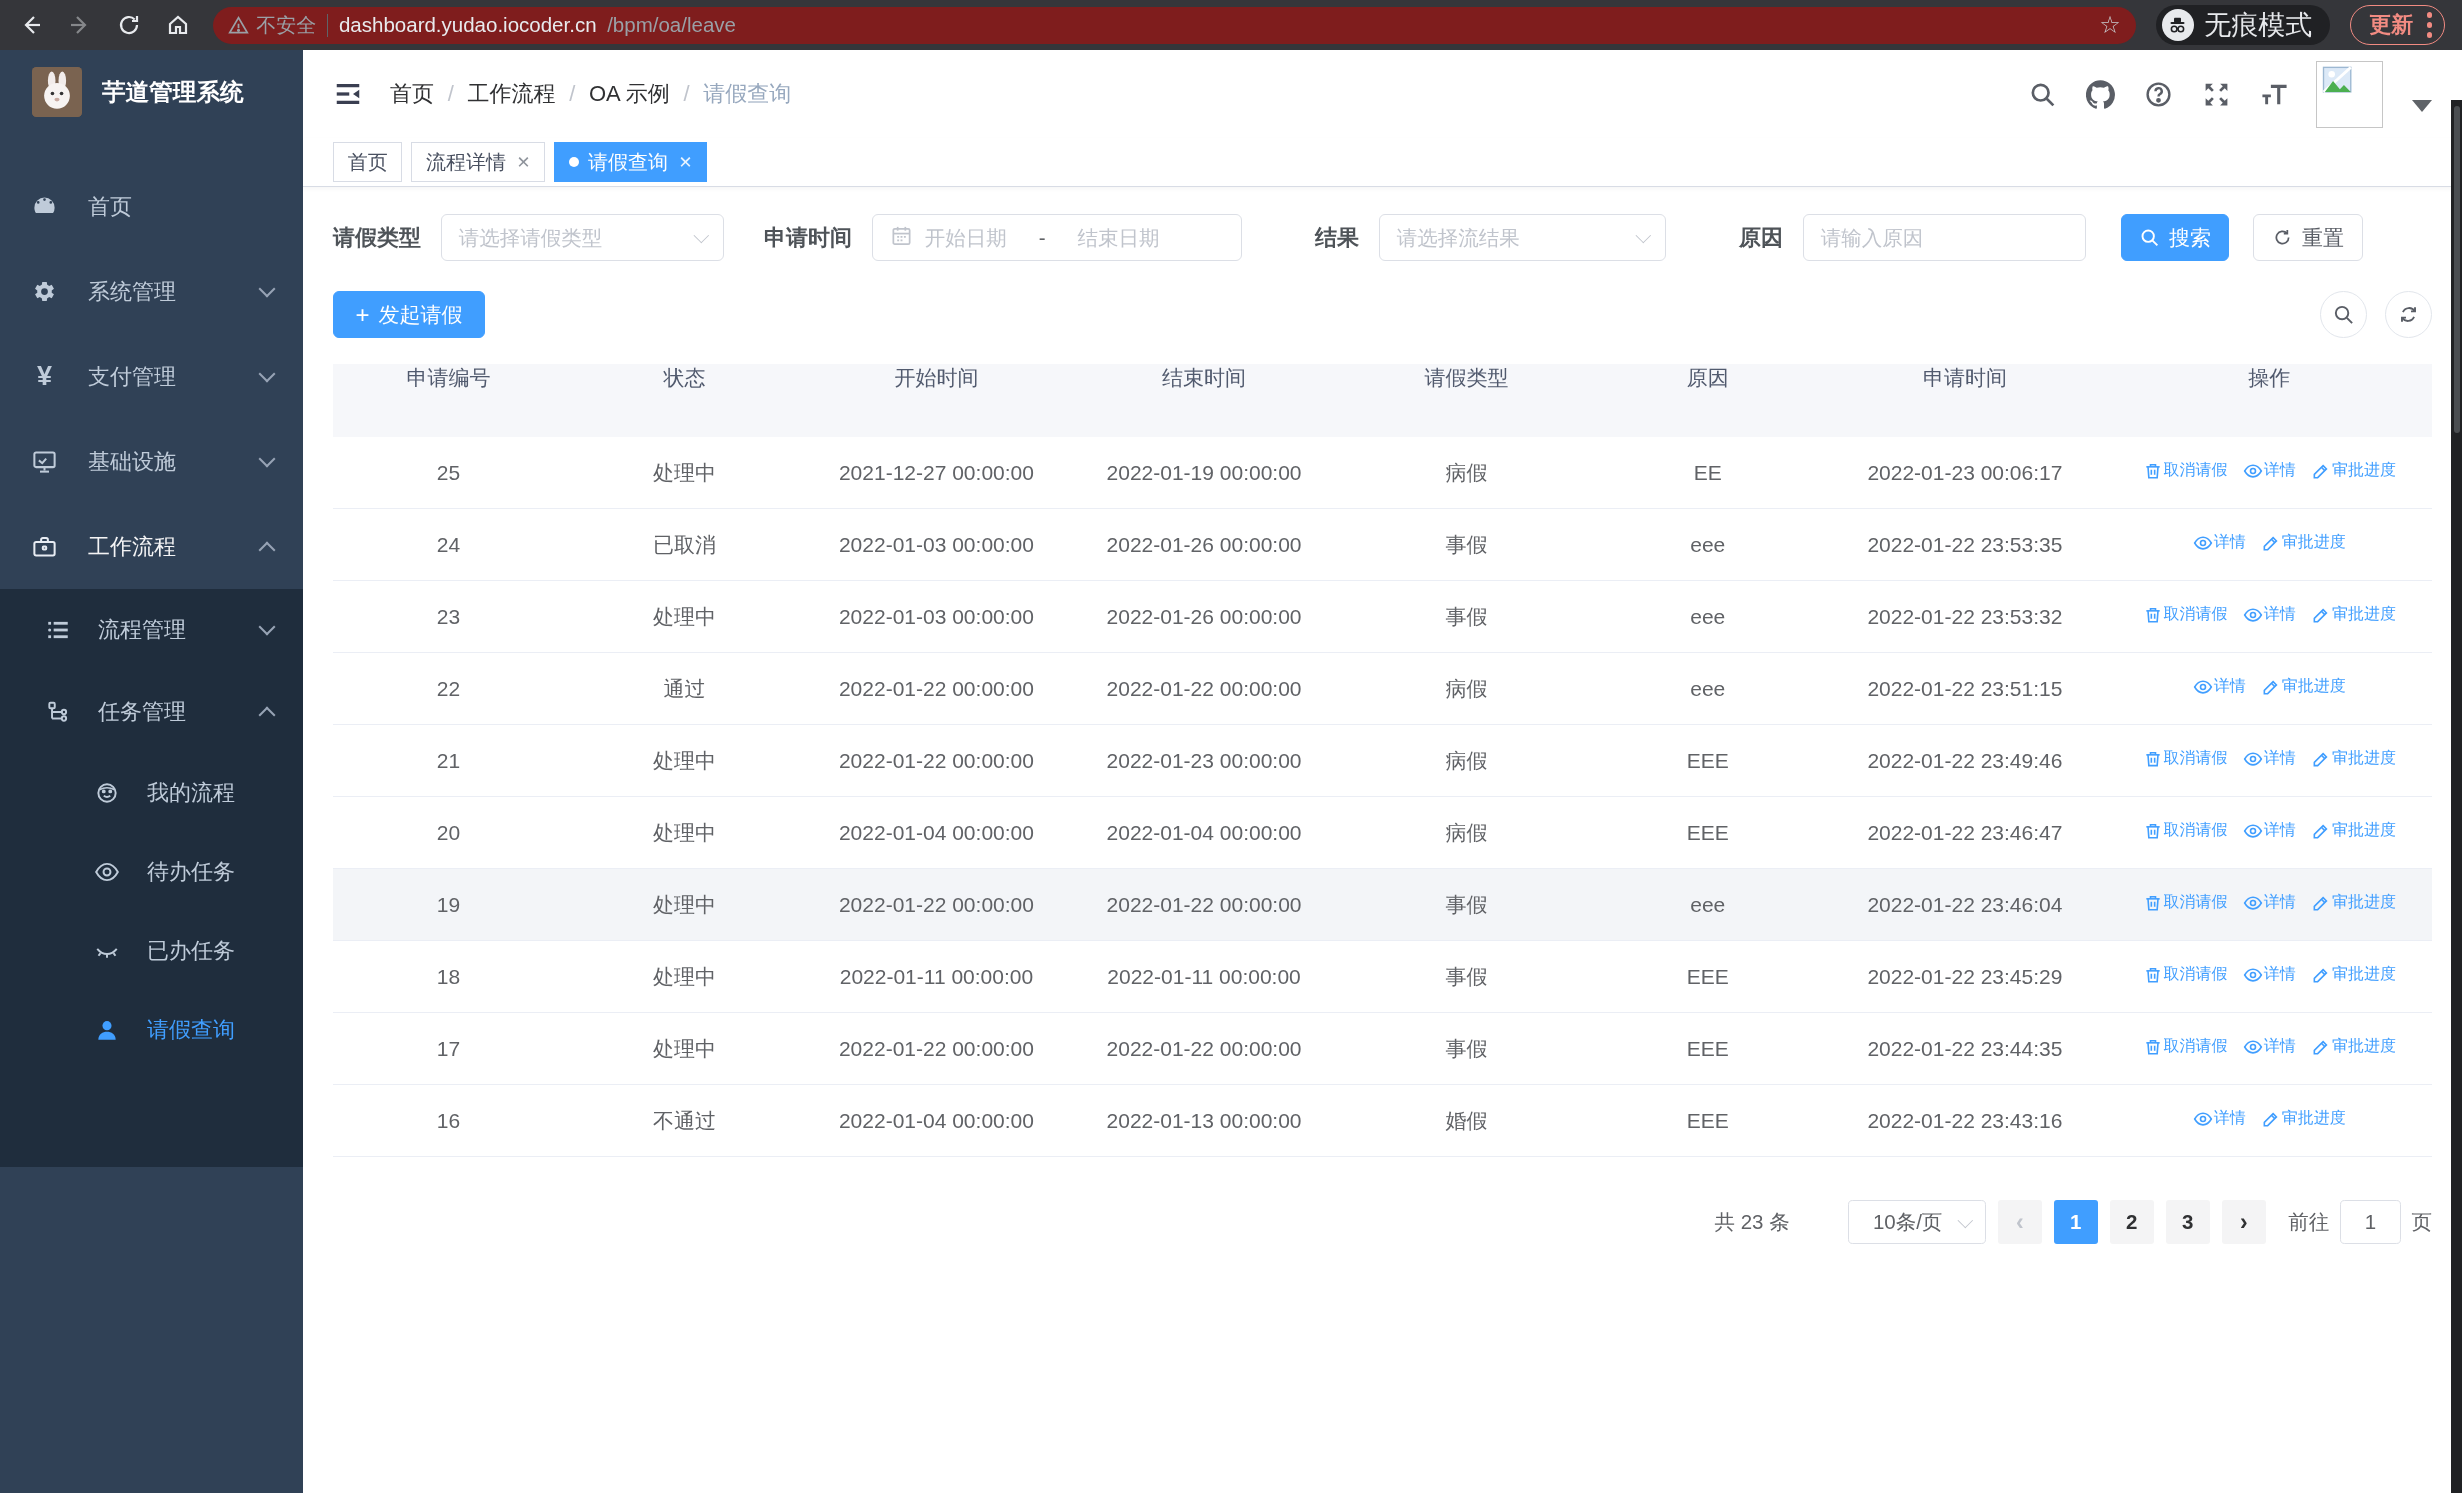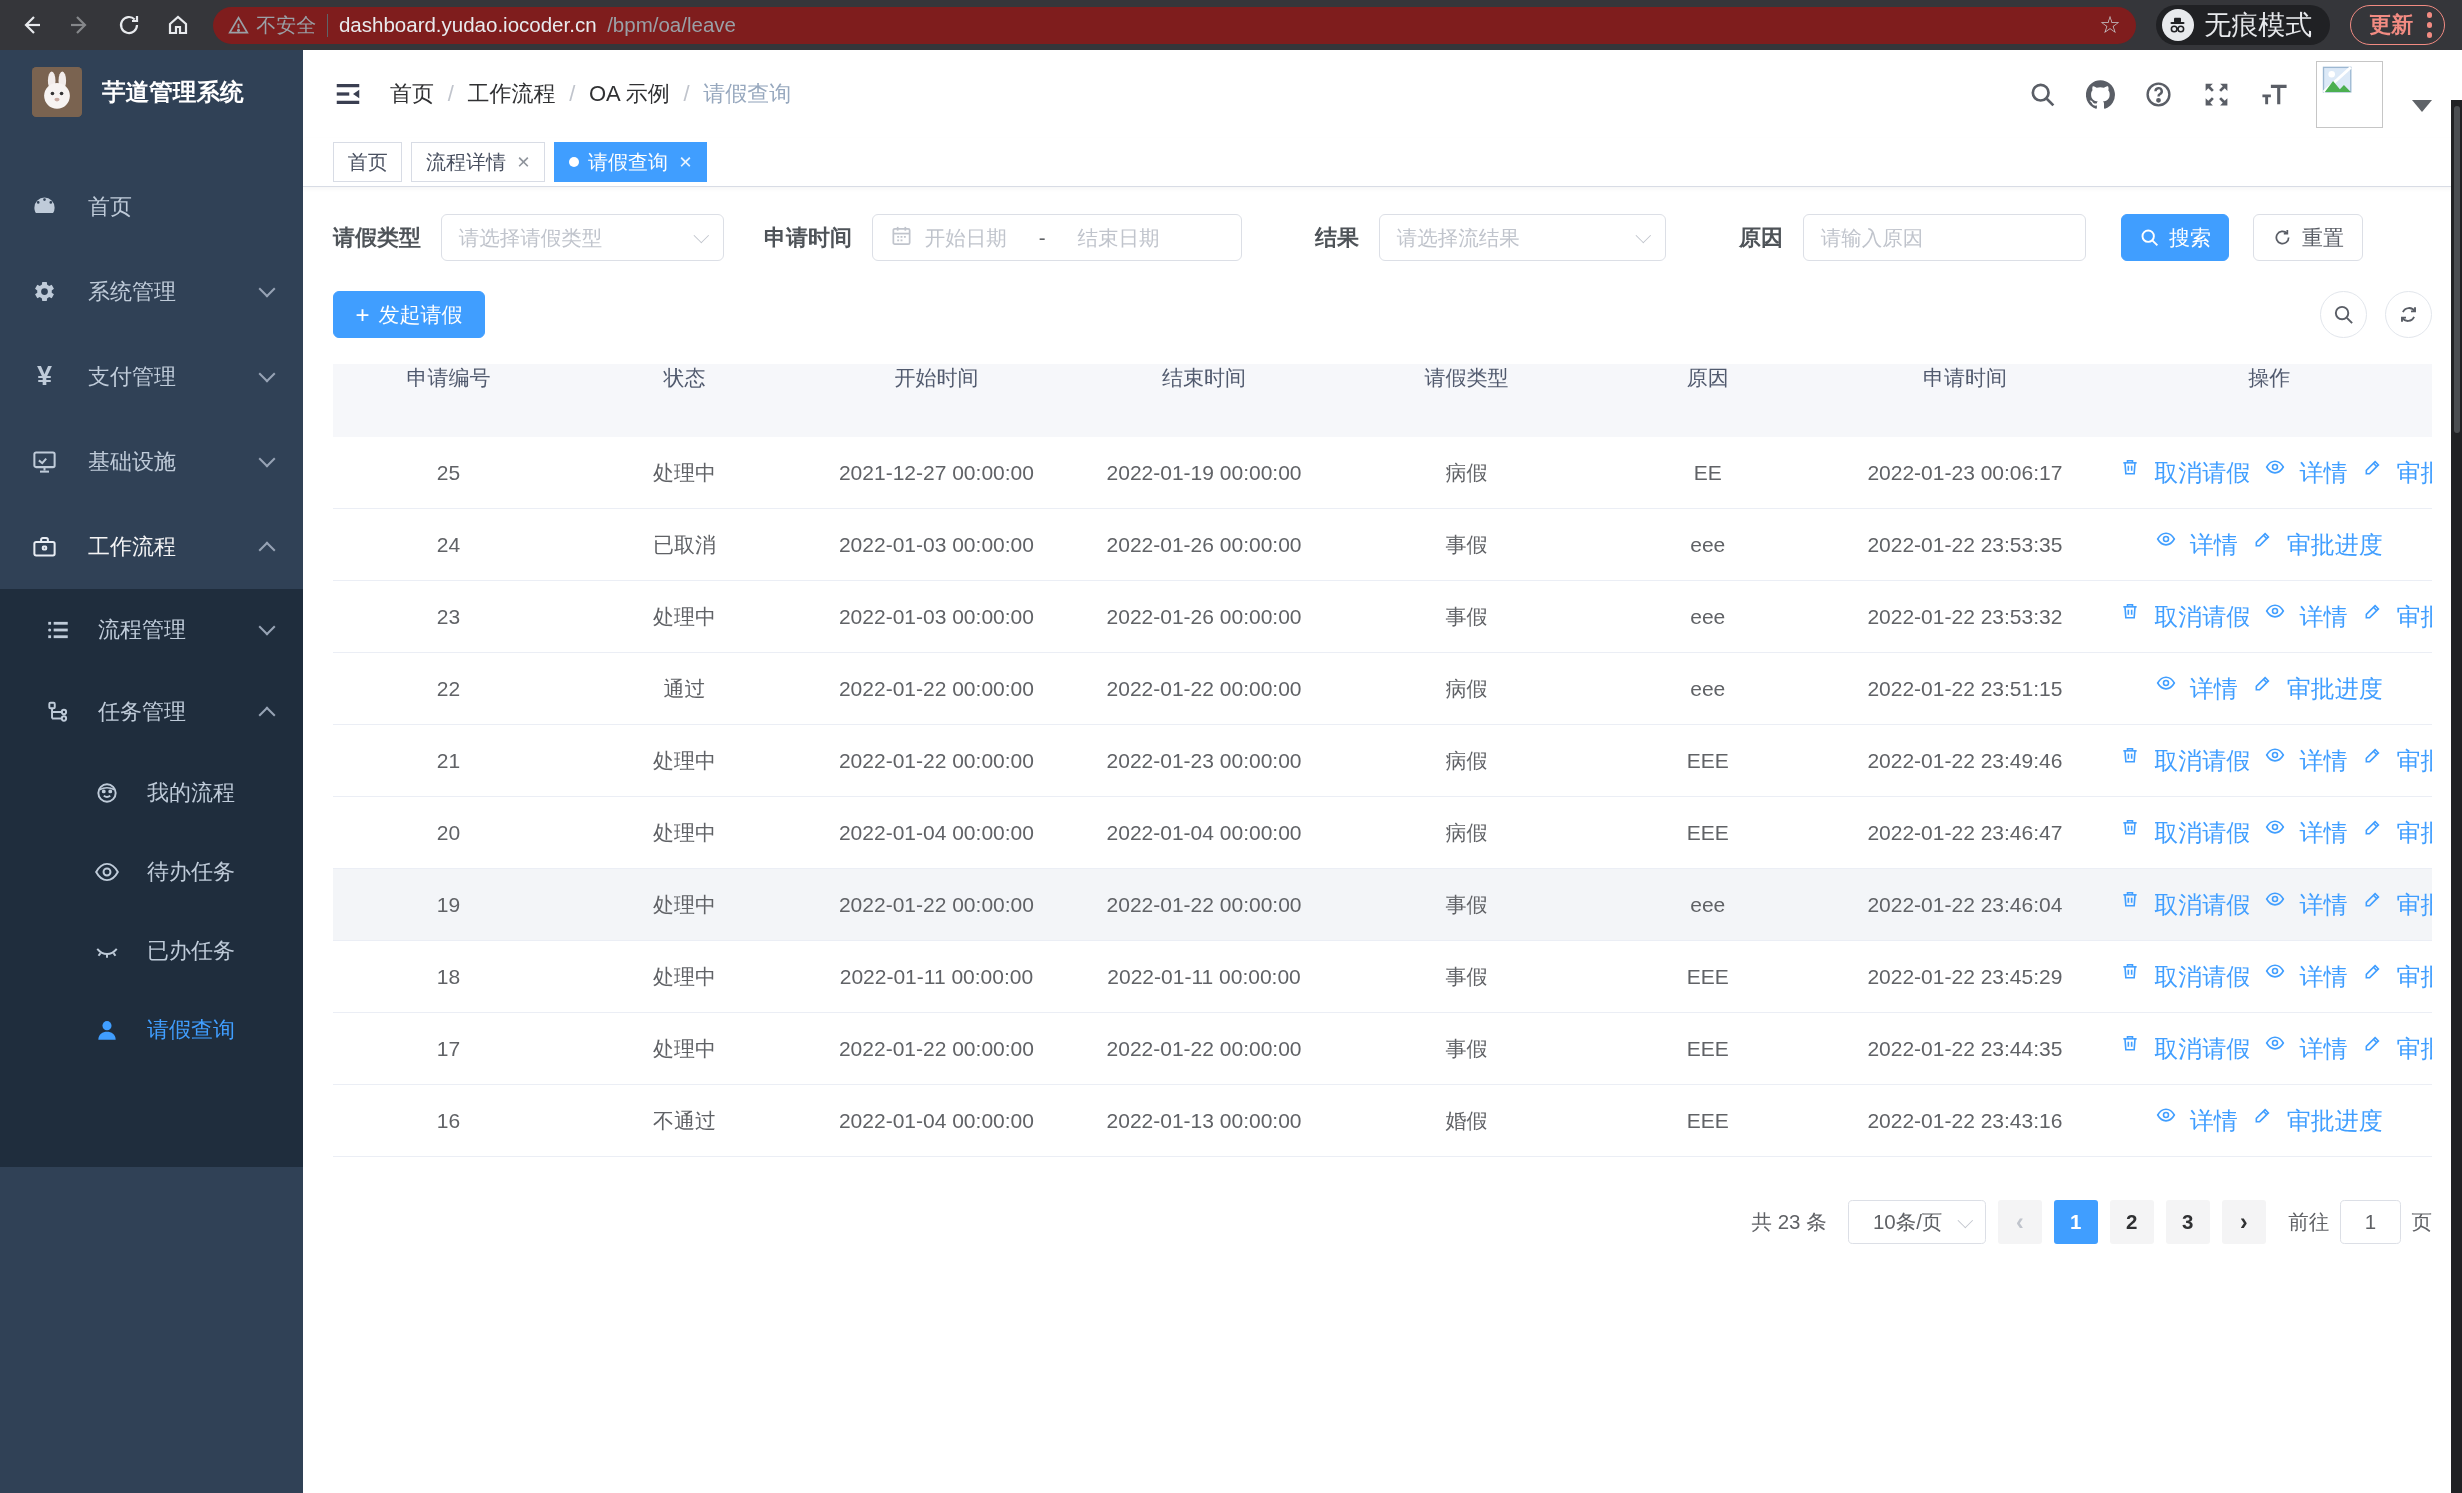--- a/index.html
+++ b/index.html
@@ -113,30 +113,30 @@
   .cbtn svg { width:23px; height:23px; }
 
   
   .table { margin-top:26px; width:100%; font-size:21px; color:#606266; }
   .thead { display:flex; background:#f6f7fa; height:73px; color:#515a6e; font-weight:400; }
   .trow { display:flex; height:72px; align-items:center; border-bottom:1.5px solid #ebeef5; background:#fff;}
   .trow.hl { background:#f3f5f8; }
   .tcell { text-align:center; padding:0 6px; white-space:nowrap; overflow:hidden; }
   .c0{width:11%;} .c1{width:11.5%;} .c2{width:12.5%;} .c3{width:13%;} .c4{width:12%;}
   .c5{width:11%;} .c6{width:13.5%;} .c7{width:15.5%;}
-  .alink { color:#409eff; font-size:24px; display:inline-flex; align-items:flex-start; gap:14px; margin:0 7.6px;
+  .alink { color:#409eff; font-size:16px; display:inline-flex; align-items:flex-end; gap:1px; margin:0 7.6px;
            cursor:pointer; white-space:nowrap;}
   .alink svg { width:20px; height:20px; }
 
   
   .pagination { display:flex; align-items:center; justify-content:flex-end; gap:12px; margin-top:43px;
                 font-size:20.5px; color:#606266; }
   .pg-total { margin-right:9px; font-weight:400; }
   .pg-size { width:138px; height:44px; border:1.5px solid #dcdfe6; border-radius:4.6px; display:flex;
-             align-items:center; padding:0 13.7px; gap:7.6px; color:#606266; background:#fff; cursor:pointer;}
+             align-items:center; padding:0 13.7px; gap:7.6px; color:#606266; background:#fff; cursor:pointer;margin-left:37px;}
   .pg-size .sel-caret { margin-top:-3px; }
   .pg-btn { min-width:44px; height:44px; border-radius:3px; background:#f4f4f5; display:flex; align-items:center;
             justify-content:center; font-weight:700; color:#303133; cursor:pointer; padding:0 4.6px;}
   .pg-btn.arrow { color:#303133; font-size:23px; }
   .pg-btn.arrow.dis { color:#c0c4cc; }
   .pg-btn.cur { background:#409eff; color:#fff; }
   .pg-goto { display:flex; align-items:center; gap:10.6px; margin-left:10.6px; }
   .pg-input { width:61px; height:44px; border:1.5px solid #dcdfe6; border-radius:4.6px; display:flex;
               align-items:center; justify-content:center; color:#606266; background:#fff;}
 

